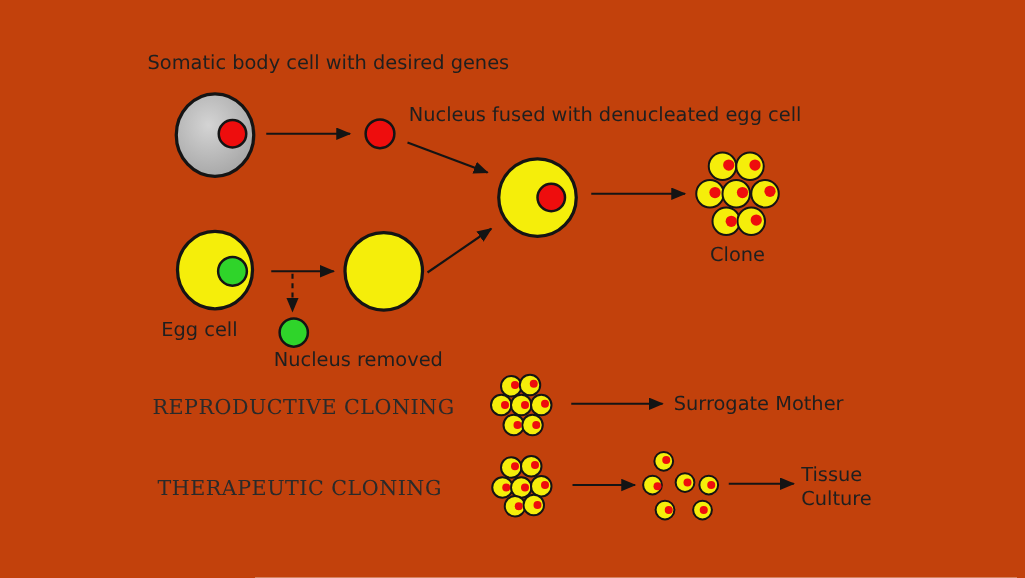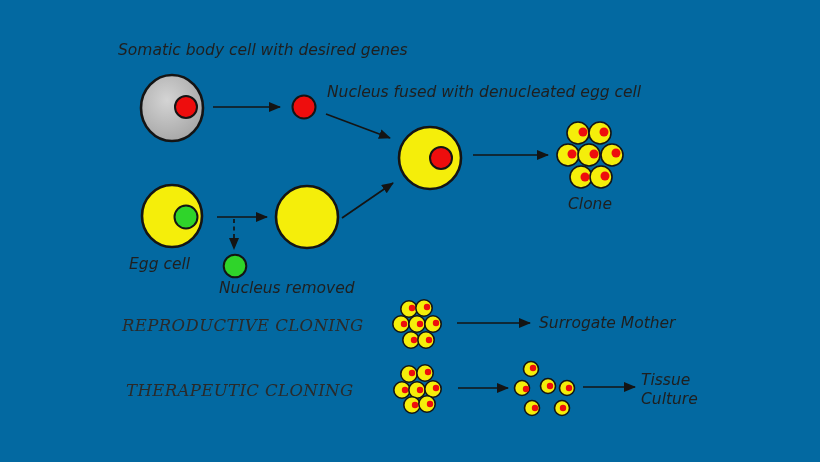--- a/index.html
+++ b/index.html
@@ -5,21 +5,21 @@
   html,body{margin:0;padding:0;}
   body{background:#f6f5f4;font-family:"DejaVu Sans","Liberation Sans",sans-serif;}
   .stage{position:relative;width:820px;height:462px;overflow:hidden;background:#f6f5f4;}
   svg{display:block;}
   .lbl{font-family:"DejaVu Sans","Liberation Sans",sans-serif;font-size:15.5px;fill:#1f1f1f;}
   .lbl-serif{font-family:"DejaVu Serif","Liberation Serif",serif;font-size:16.5px;letter-spacing:0.4px;fill:#2a2a2a;}
 </style>
 </head>
 <body>
 
-<div class="stage" style="background: #0369a1; font-style: italic;">
+<div class="stage" style="background: #c2410c;">
   <svg id="diagram" width="820" height="462" viewBox="0 0 820 462">
     <defs>
       <radialGradient id="grayGrad" cx="42%" cy="38%" r="72%">
         <stop id="grayStopIn" offset="0%" stop-color="#d4d4d4"></stop>
         <stop id="grayStopOut" offset="100%" stop-color="#a2a2a2"></stop>
       </radialGradient>
       <marker id="ah" markerUnits="userSpaceOnUse" markerWidth="14" markerHeight="11" refX="11" refY="5" orient="auto">
         <path id="ahPath" d="M0,0 L12,5 L0,10 Z" fill="#141414"></path>
       </marker>
     </defs>

